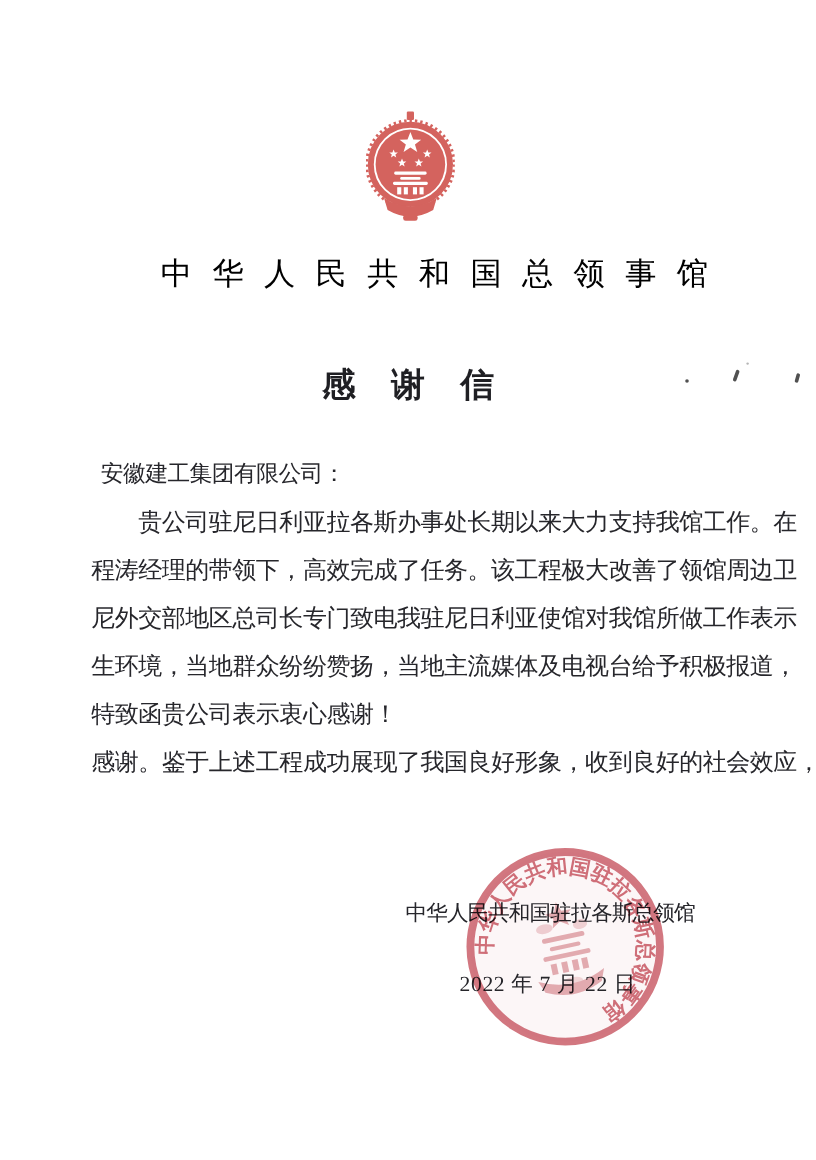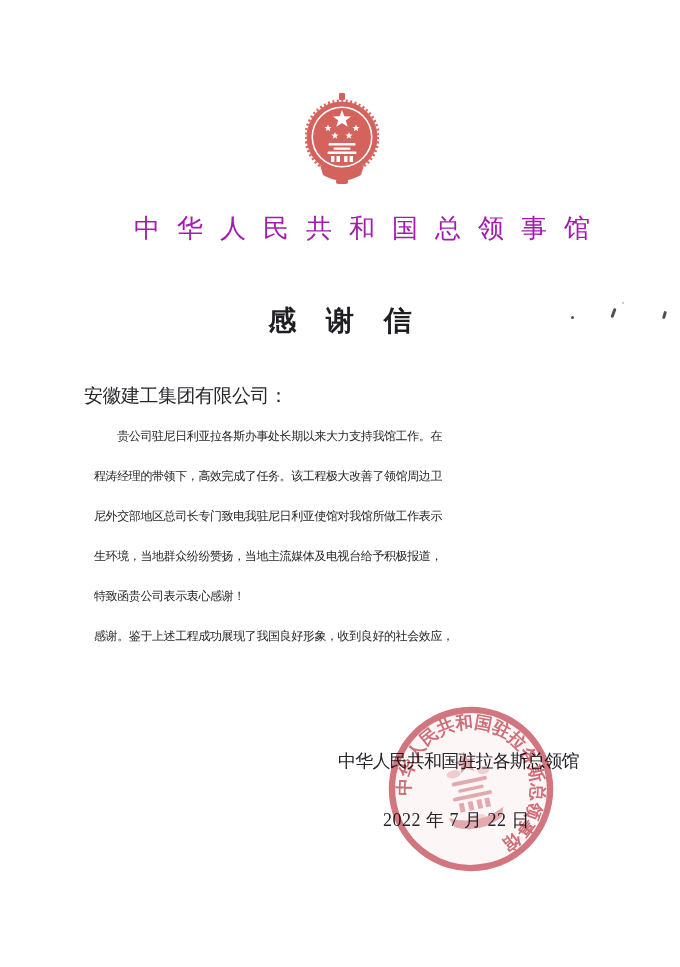--- a/index.html
+++ b/index.html
@@ -11,21 +11,21 @@
   }
   .page{position:absolute;inset:0;}
 
   
   .emblem{position:absolute;left:305px;top:91px;width:74px;height:104px;}
 
   
   .org-line{
     position:absolute;left:0;right:0;top:207px;height:44px;
     text-align:center;font-size:26px;line-height:44px;
-    color:#a21caf;letter-spacing:17px;text-indent:17px;
+    color:#000000;letter-spacing:17px;text-indent:17px;
     font-weight:500;
     padding-left:44px;
   }
 
   
   .letter-title{
     position:absolute;left:0;right:0;top:299px;height:44px;
     text-align:center;font-size:28px;line-height:44px;font-weight:bold;
     color:#1f1f23;letter-spacing:10px;text-indent:10px;
     font-family:"DejaVu Sans","Liberation Sans",sans-serif;
@@ -37,22 +37,22 @@
   .ink.tick1{width:3px;height:10px;border-radius:2px;transform:rotate(20deg);left:612px;top:308px;}
   .ink.tick2{width:3px;height:8px;border-radius:2px;transform:rotate(16deg);left:663px;top:311px;}
   .ink.speck{width:2px;height:2px;border-radius:50%;opacity:.35;left:622px;top:302px;}
 
   .salutation{
     position:absolute;left:84px;top:381px;
     font-size:19px;line-height:30px;letter-spacing:-.5px;text-align:right;
   }
 
   .body-text{
-    position:absolute;left:94px;top:416px;width:540px;
-    font-size:12px;line-height:40px;letter-spacing:-.4px;
+    position:absolute;left:76px;top:416px;width:540px;
+    font-size:20px;line-height:40px;letter-spacing:-.4px;
   }
   .body-text .line{white-space:nowrap;}
 
   .signature{
     position:absolute;left:338px;top:747px;
     font-size:18px;line-height:28px;letter-spacing:-.8px;
   }
   .date-line{
     position:absolute;left:383px;top:806px;
     font-size:18px;line-height:28px;letter-spacing:.5px;text-align:center;

